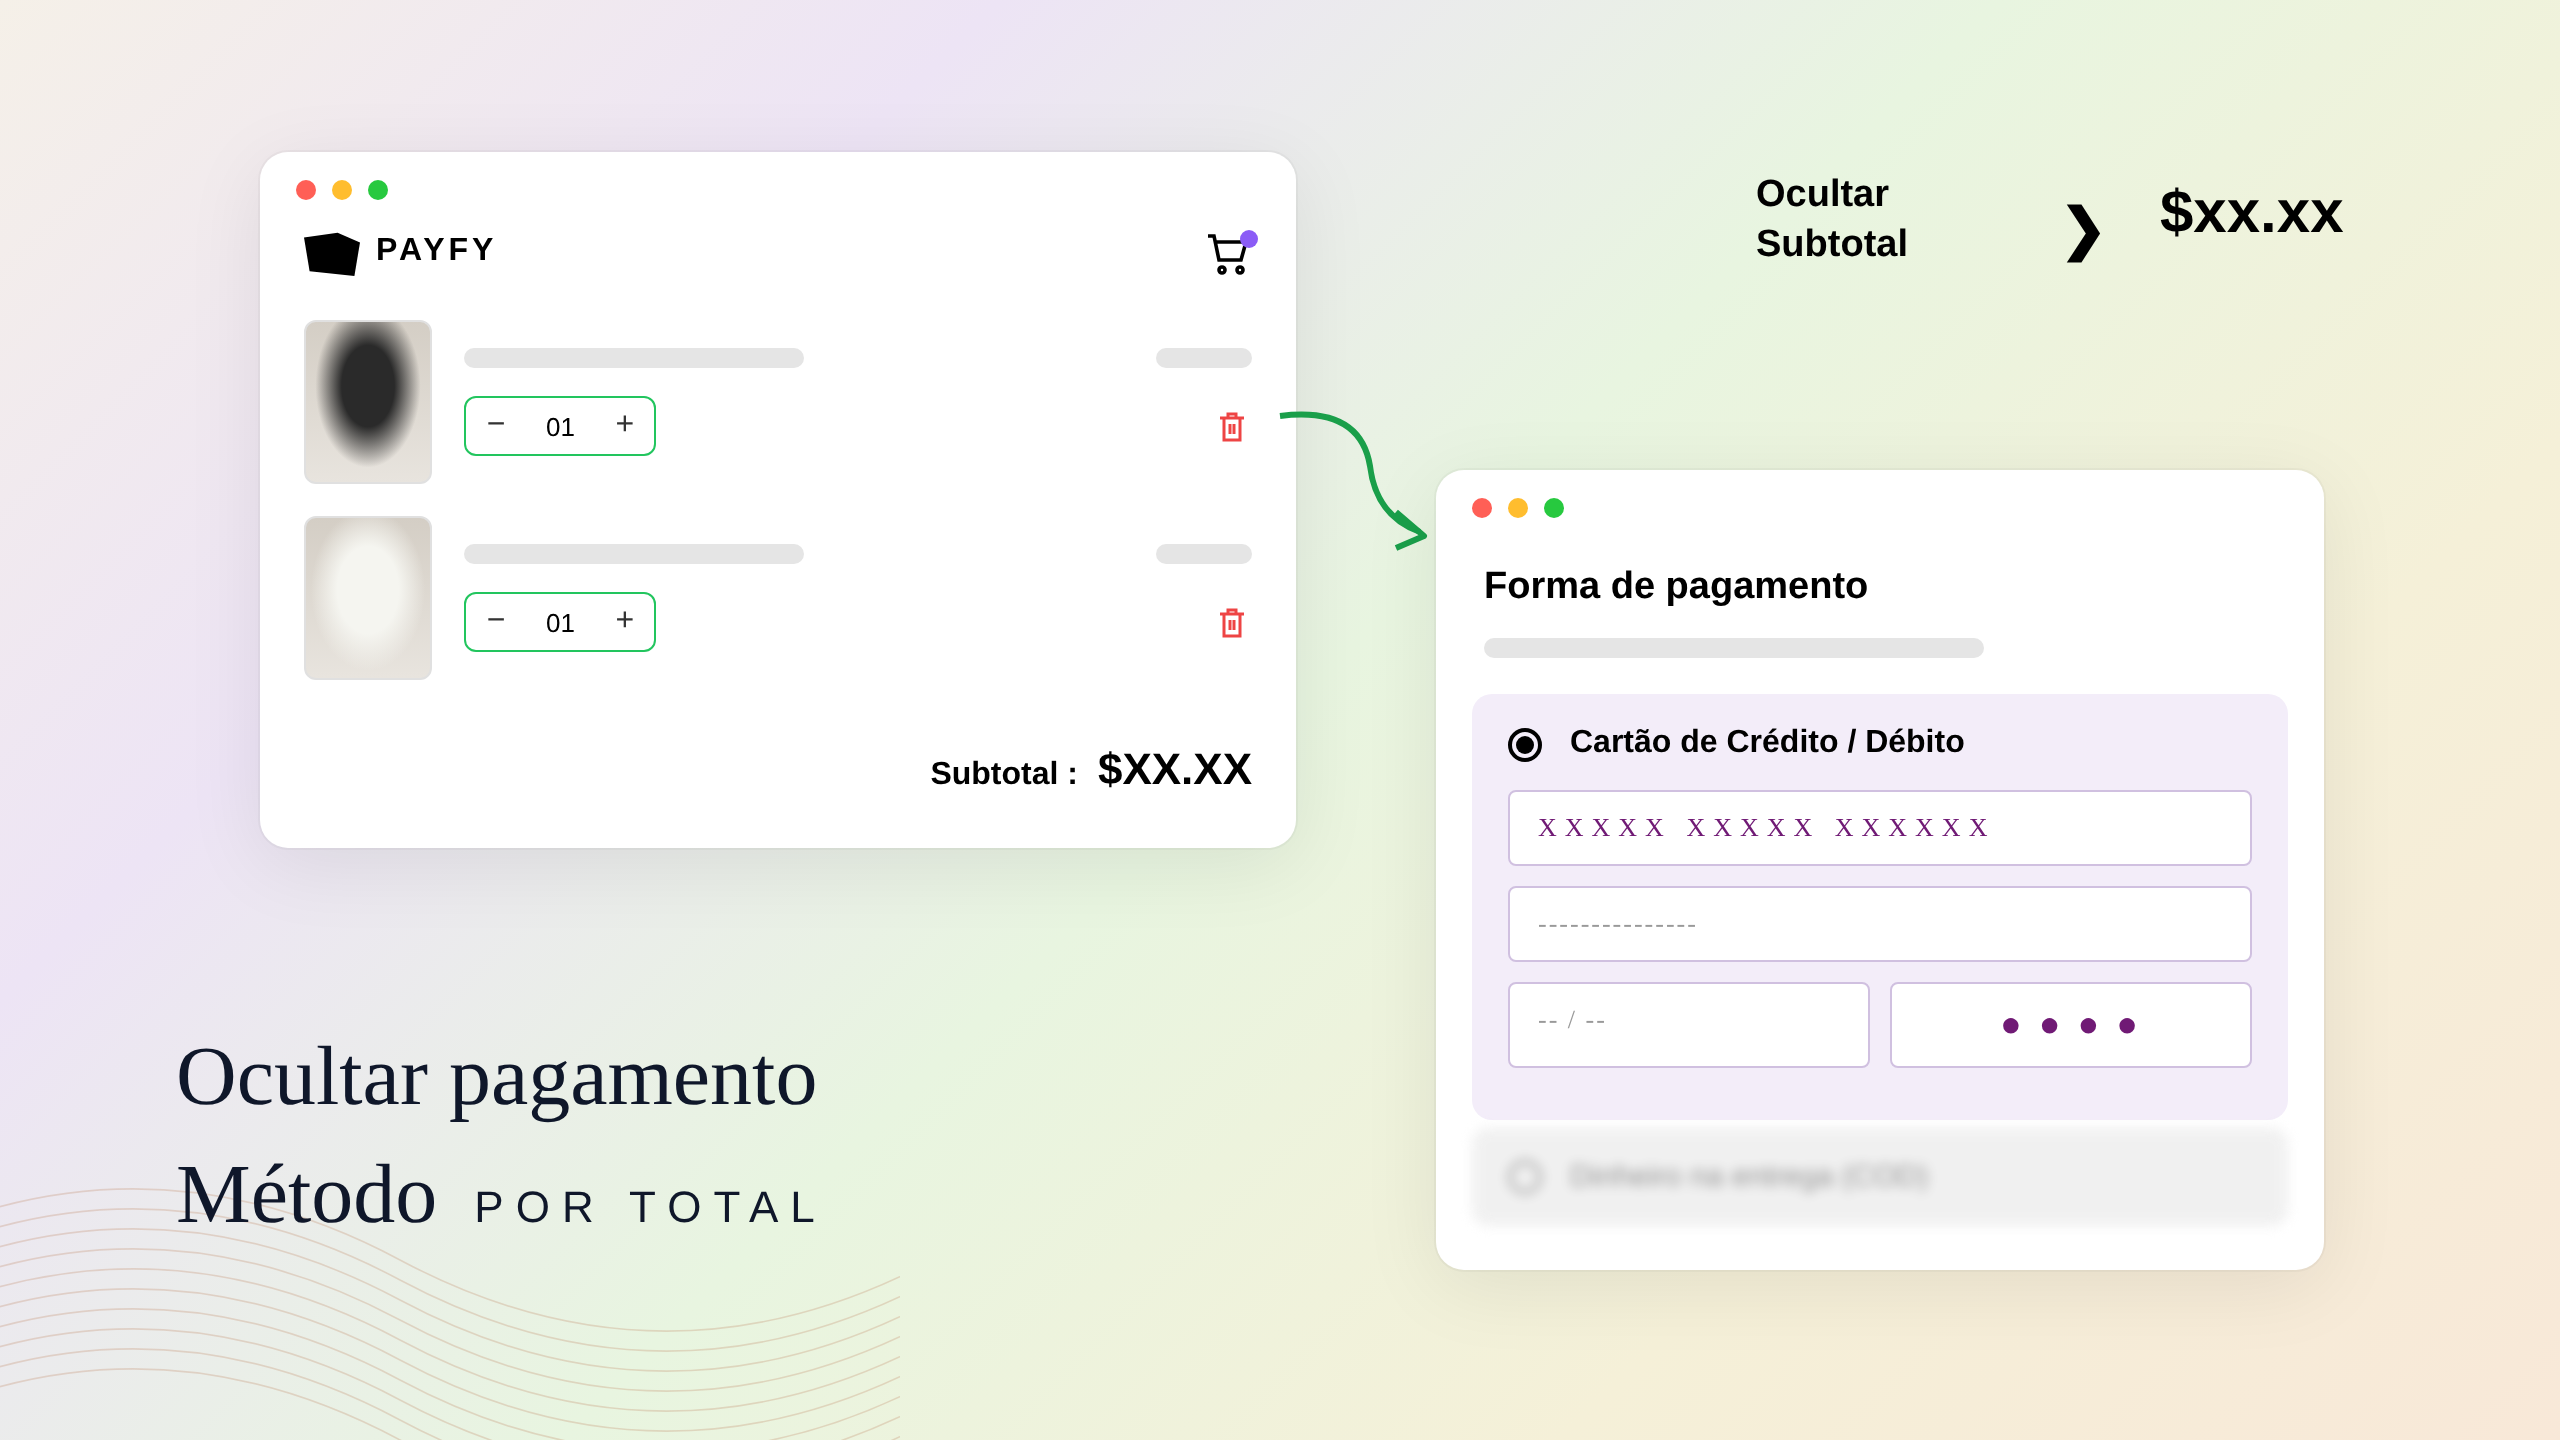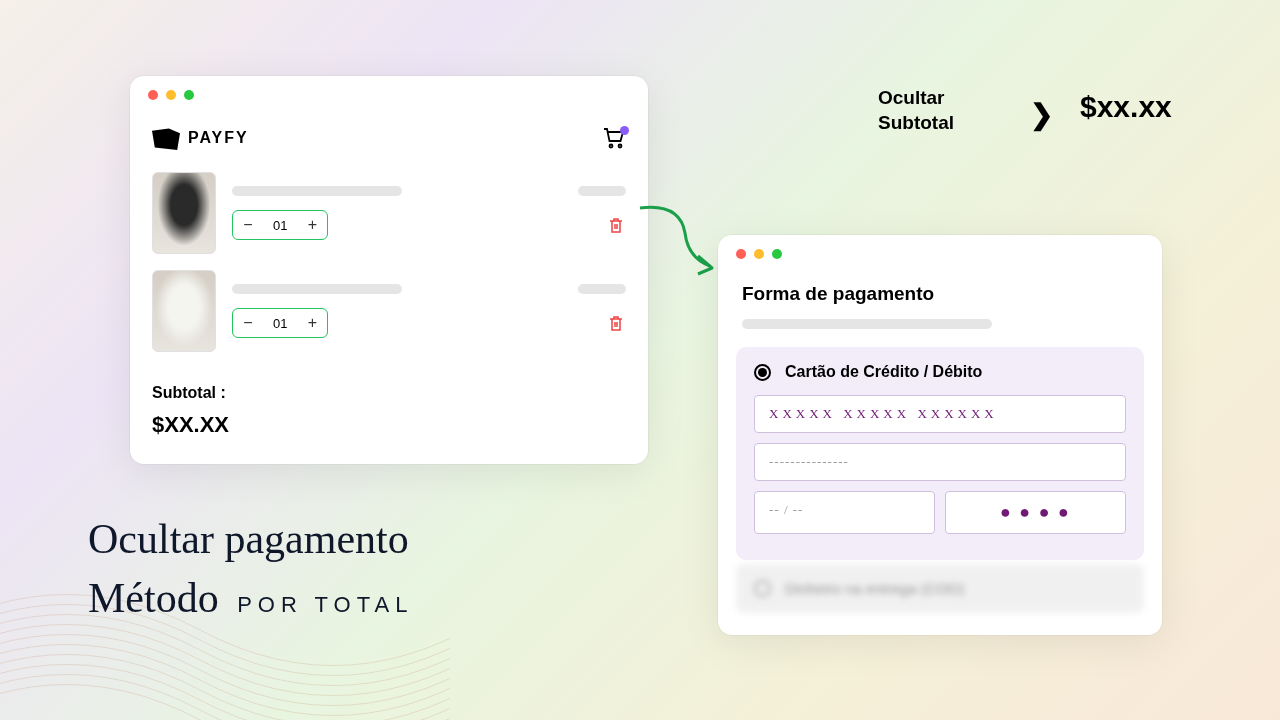--- a/index.html
+++ b/index.html
@@ -40,24 +40,23 @@
     .dot.green { background: #27c93f; }
 
     .cart-window {
       left: 130px;
       top: 76px;
       width: 518px;
     }
     
     .cart-header {
       display: flex;
-      align-items: center;
+      align-items: flex-end;
       justify-content: space-between;
       padding: 0 22px 14px;
-      margin-top: 12px;
     }
     .brand {
       display: flex;
       align-items: center;
       gap: 8px;
       font-weight: 700;
       font-size: 16px;
       letter-spacing: 2px;
     }
     .brand-icon {
@@ -168,21 +167,20 @@
       cursor: pointer;
     }
     .trash-btn svg { width: 100%; height: 100%; stroke: #e44; fill: none; stroke-width: 1.5; }
 
     .subtotal-row {
       display: flex;
       justify-content: flex-end;
       align-items: baseline;
       gap: 10px;
       padding: 24px 22px 26px;
-      flex-direction: column;
     }
     .subtotal-label { font-weight: 700; font-size: 16px; }
     .subtotal-val { font-weight: 700; font-size: 22px; }
 
     .arrow-swoosh {
       position: absolute;
       left: 630px;
       top: 198px;
       width: 95px;
       height: 95px;

